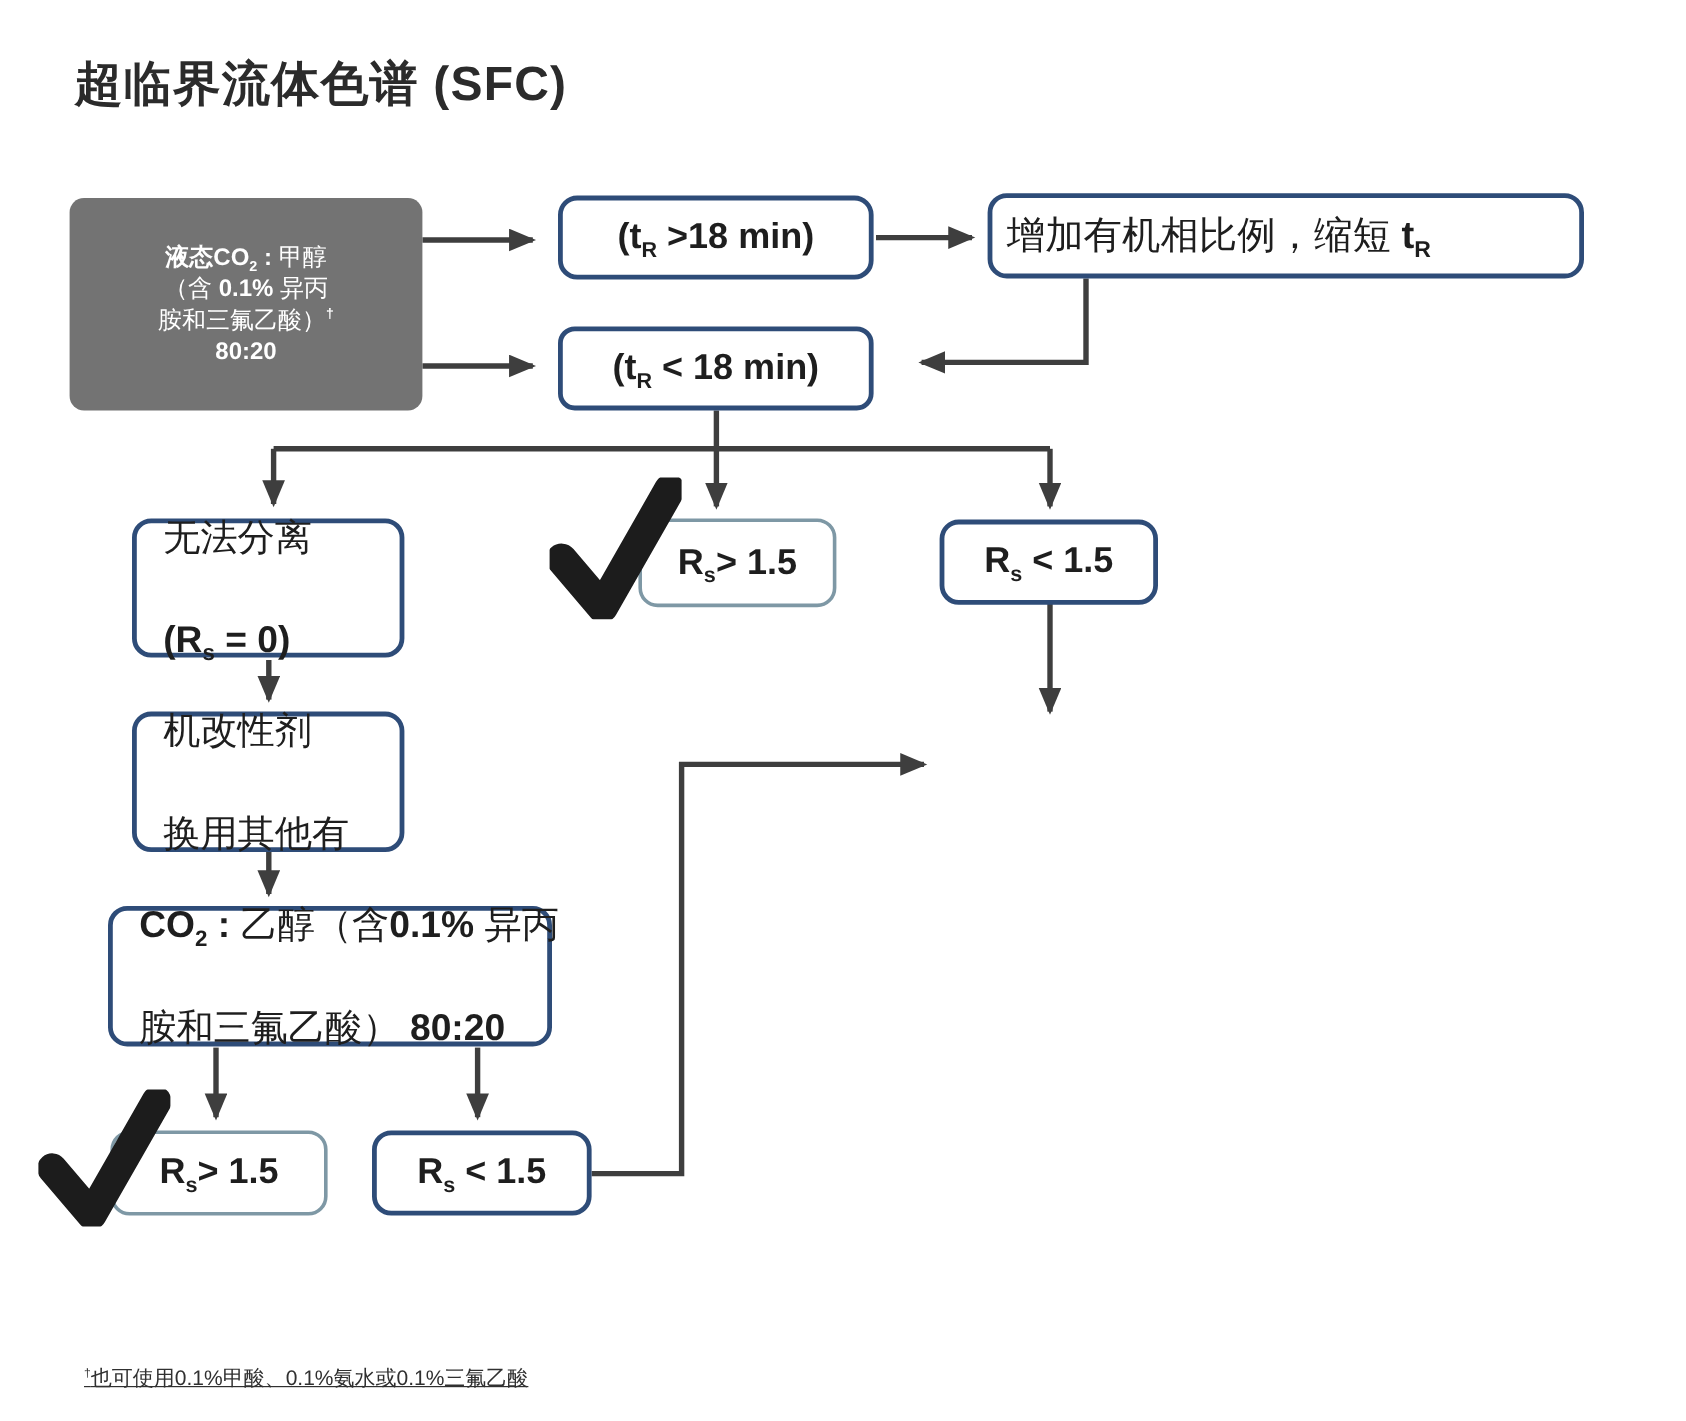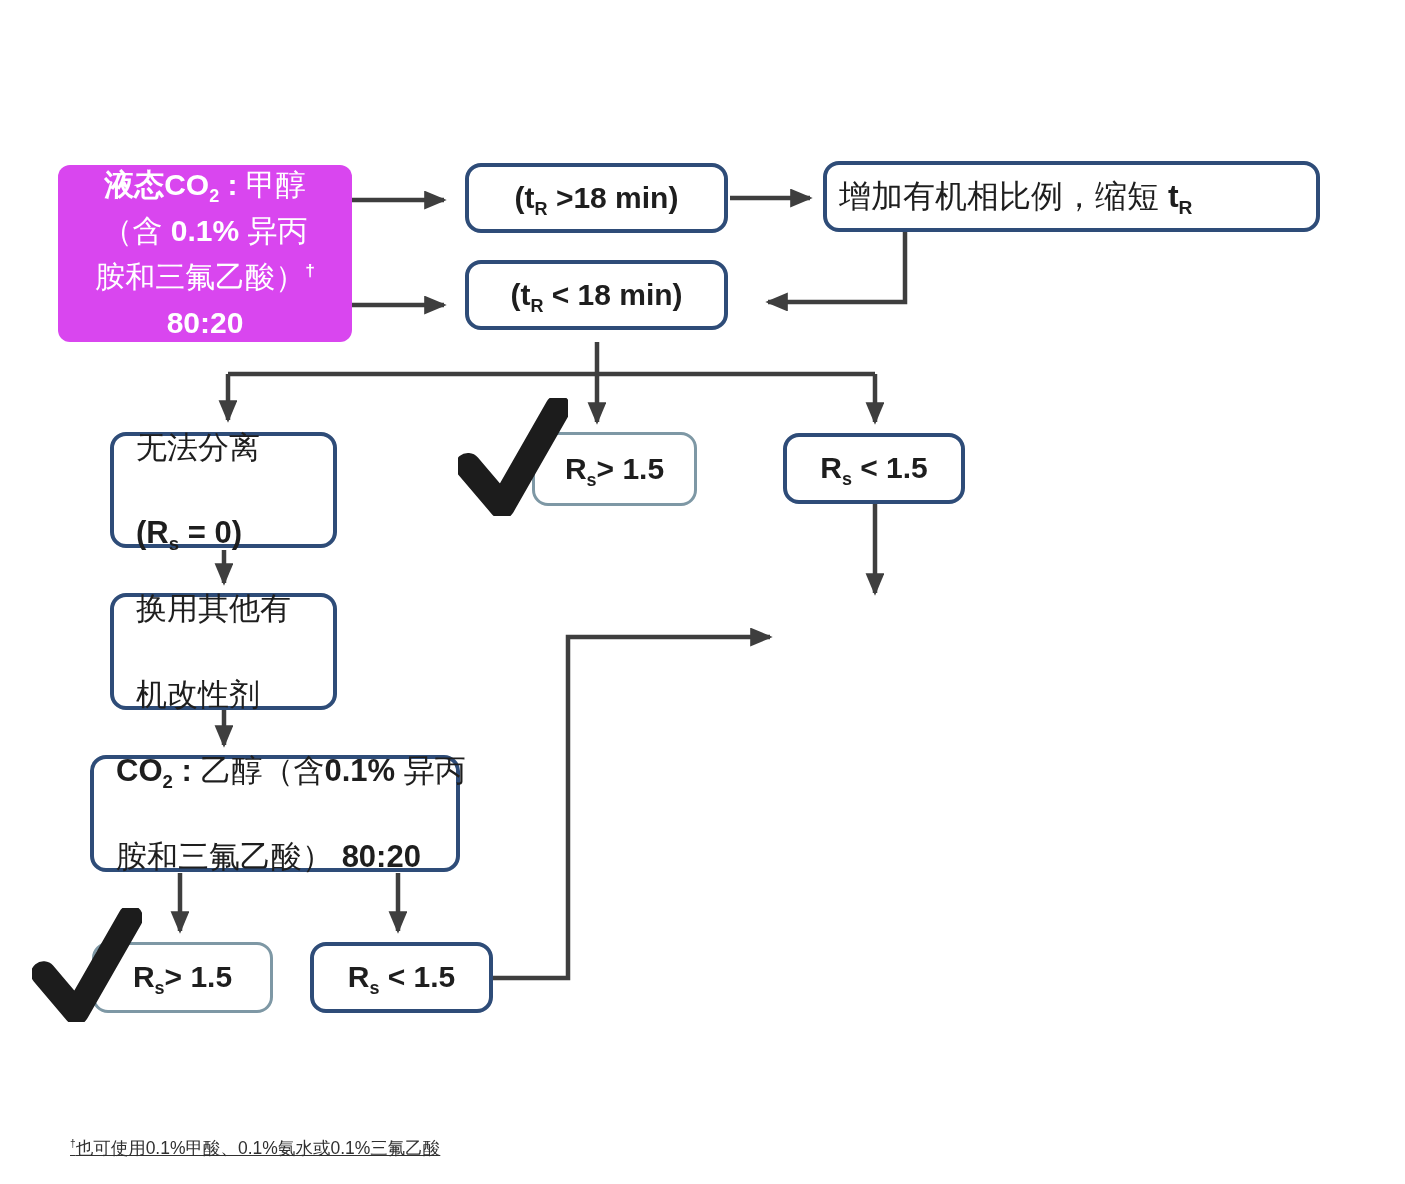--- a/index.html
+++ b/index.html
@@ -26,38 +26,39 @@
     font-size:30px;line-height:1.27;color:#1e1e1e;
     box-sizing:border-box;
   }
   .node .line{white-space:nowrap;}
   .center{align-items:center;text-align:right;}
   .leftpad{padding-left:22px;}
   .wide{font-size:32px;padding-left:12px;}
   .cjk{font-size:31px;gap:46px;}
   .light{border-color:#7e98a5;border-width:3px;}
   .gray{
-    background:#d946ef;border:none;border-radius:12px;
+    background:#737373;border:none;border-radius:12px;
     color:#ffffff;align-items:center;text-align:center;
-    font-size:30px;line-height:1.3;justify-content:space-between;
+    font-size:20px;line-height:1.3;
   }
   .b{font-weight:bold;}
   sub{font-size:60%;line-height:0;}
   sup{font-size:58%;line-height:0;vertical-align:super;}
   .check{position:absolute;pointer-events:none;}
   .footnote{
     position:absolute;left:70px;top:1136px;
     font-size:17.5px;color:#303030;text-decoration:underline;
   }
 </style>
 </head>
 <body>
 
 <div class="stage">
 
+  <div class="title">超临界流体色谱 (SFC)</div>
 
   <svg class="arrows" width="1405" height="1184" viewBox="0 0 1405 1184">
     <defs>
       <marker id="ah" markerWidth="6" markerHeight="6" refX="4.4" refY="2.1" orient="auto" markerUnits="strokeWidth">
         <path d="M0,0 L5,2.1 L0,4.2 z" fill="#3e3e3e"></path>
       </marker>
     </defs>
     <g stroke="#3e3e3e" stroke-width="4.5" fill="none">
       <path d="M352,200 H444" marker-end="url(#ah)"></path>
       <path d="M352,305 H444" marker-end="url(#ah)"></path>
@@ -84,40 +85,40 @@
     </div>
 
   <div class="node center" style="left:465px;top:163px;width:263px;height:70px;">
       <div class="line"><span class="b">(t</span><sub class="b">R</sub><span class="b"> &gt;18 min)</span></div>
     </div>
 
   <div class="node wide" style="left:823px;top:161px;width:497px;height:71px;">
       <div class="line"><span>增加有机相比例，缩短 </span><span class="b">t</span><sub class="b">R</sub></div>
     </div>
 
-  <div class="node center" style="left:465px;top:260px;width:263px;height:70px;">
+  <div class="node center" style="left:465px;top:272px;width:263px;height:70px;border-radius:14px;">
       <div class="line"><span class="b">(t</span><sub class="b">R</sub><span class="b"> &lt; 18 min)</span></div>
     </div>
 
   <div class="node cjk leftpad" style="left:110px;top:432px;width:227px;height:116px;">
       <div class="line"><span>无法分离</span></div>
       <div class="line"><span class="b">(R</span><sub class="b">s</sub><span class="b"> = 0)</span></div>
     </div>
 
   <div class="node center light" style="left:532px;top:432px;width:165px;height:74px;">
       <div class="line"><span class="b">R</span><sub class="b">s</sub><span class="b">&gt; 1.5</span></div>
     </div>
 
   <div class="node center" style="left:783px;top:433px;width:182px;height:71px;">
       <div class="line"><span class="b">R</span><sub class="b">s</sub><span class="b"> &lt; 1.5</span></div>
     </div>
 
   <div class="node cjk leftpad" style="left:110px;top:593px;width:227px;height:117px;">
+      <div class="line"><span>机改性剂</span></div>
       <div class="line"><span>换用其他有</span></div>
-      <div class="line"><span>机改性剂</span></div>
     </div>
 
   <div class="node cjk leftpad" style="left:90px;top:755px;width:370px;height:117px;">
       <div class="line"><span class="b">CO</span><sub class="b">2</sub><span class="b"> : </span><span>乙醇（含</span><span class="b">0.1%</span><span> 异丙</span></div>
       <div class="line"><span>胺和三氟乙酸）</span><span> </span><span class="b">80:20</span></div>
     </div>
 
   <div class="node center light" style="left:92px;top:942px;width:181px;height:71px;">
       <div class="line"><span class="b">R</span><sub class="b">s</sub><span class="b">&gt; 1.5</span></div>
     </div>

